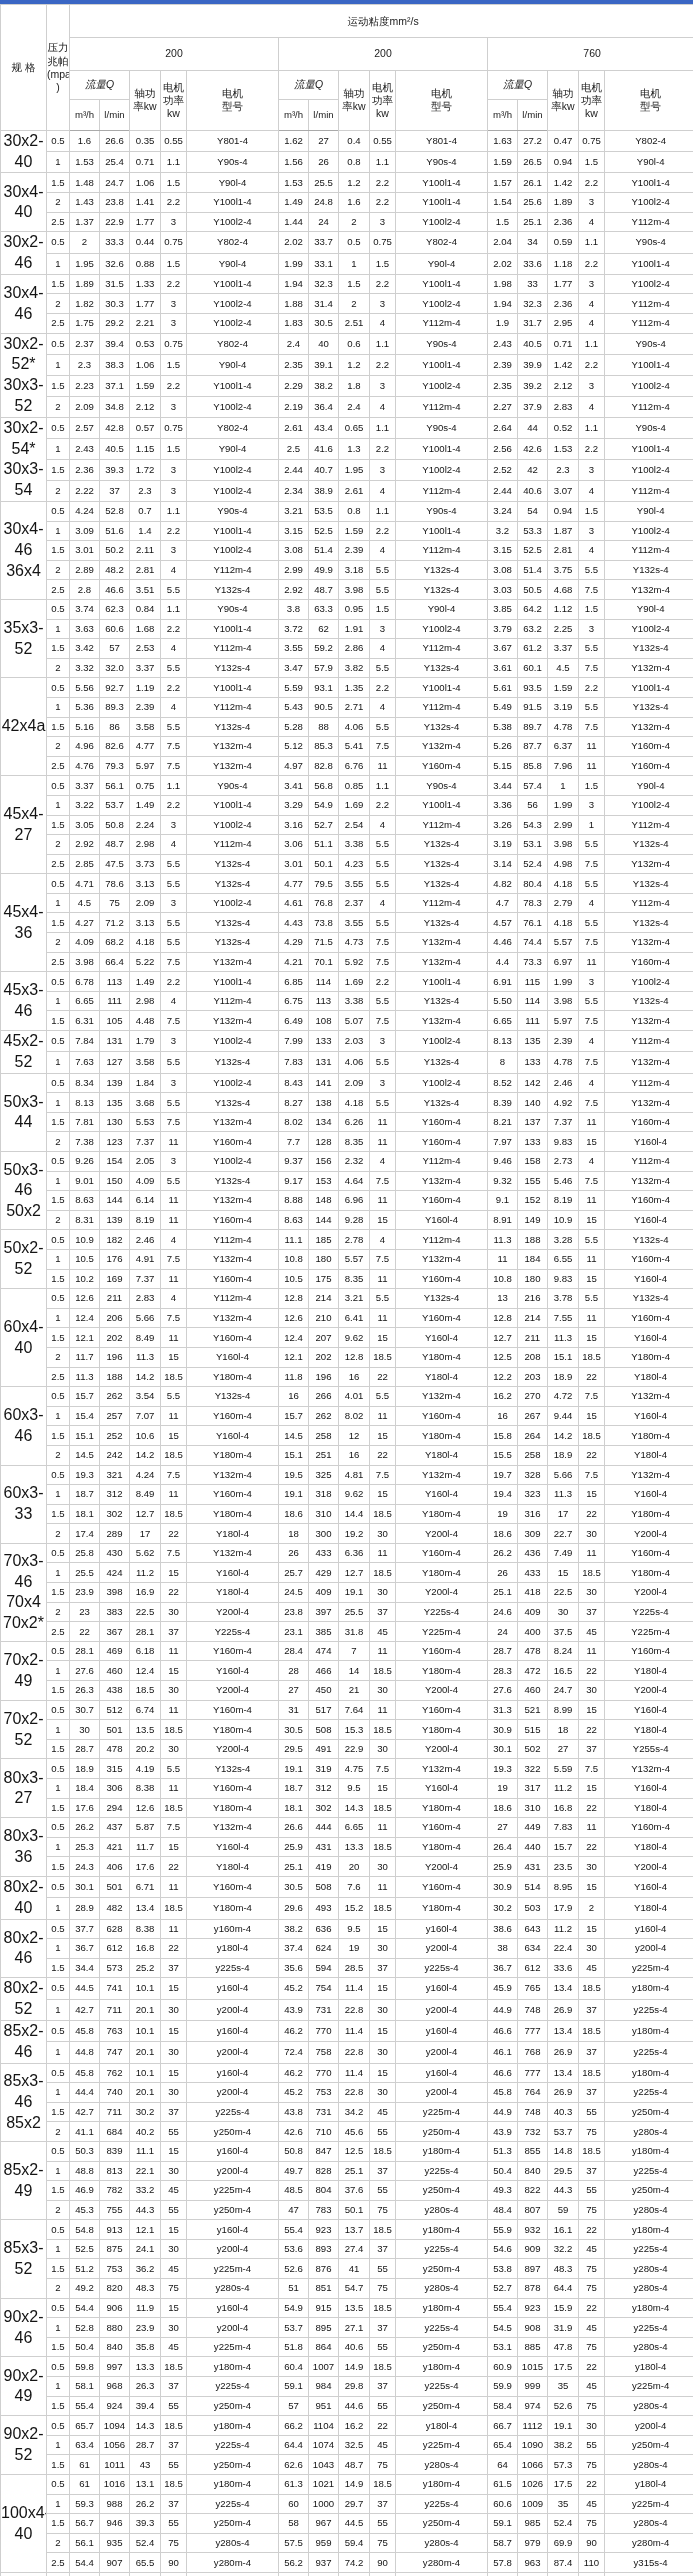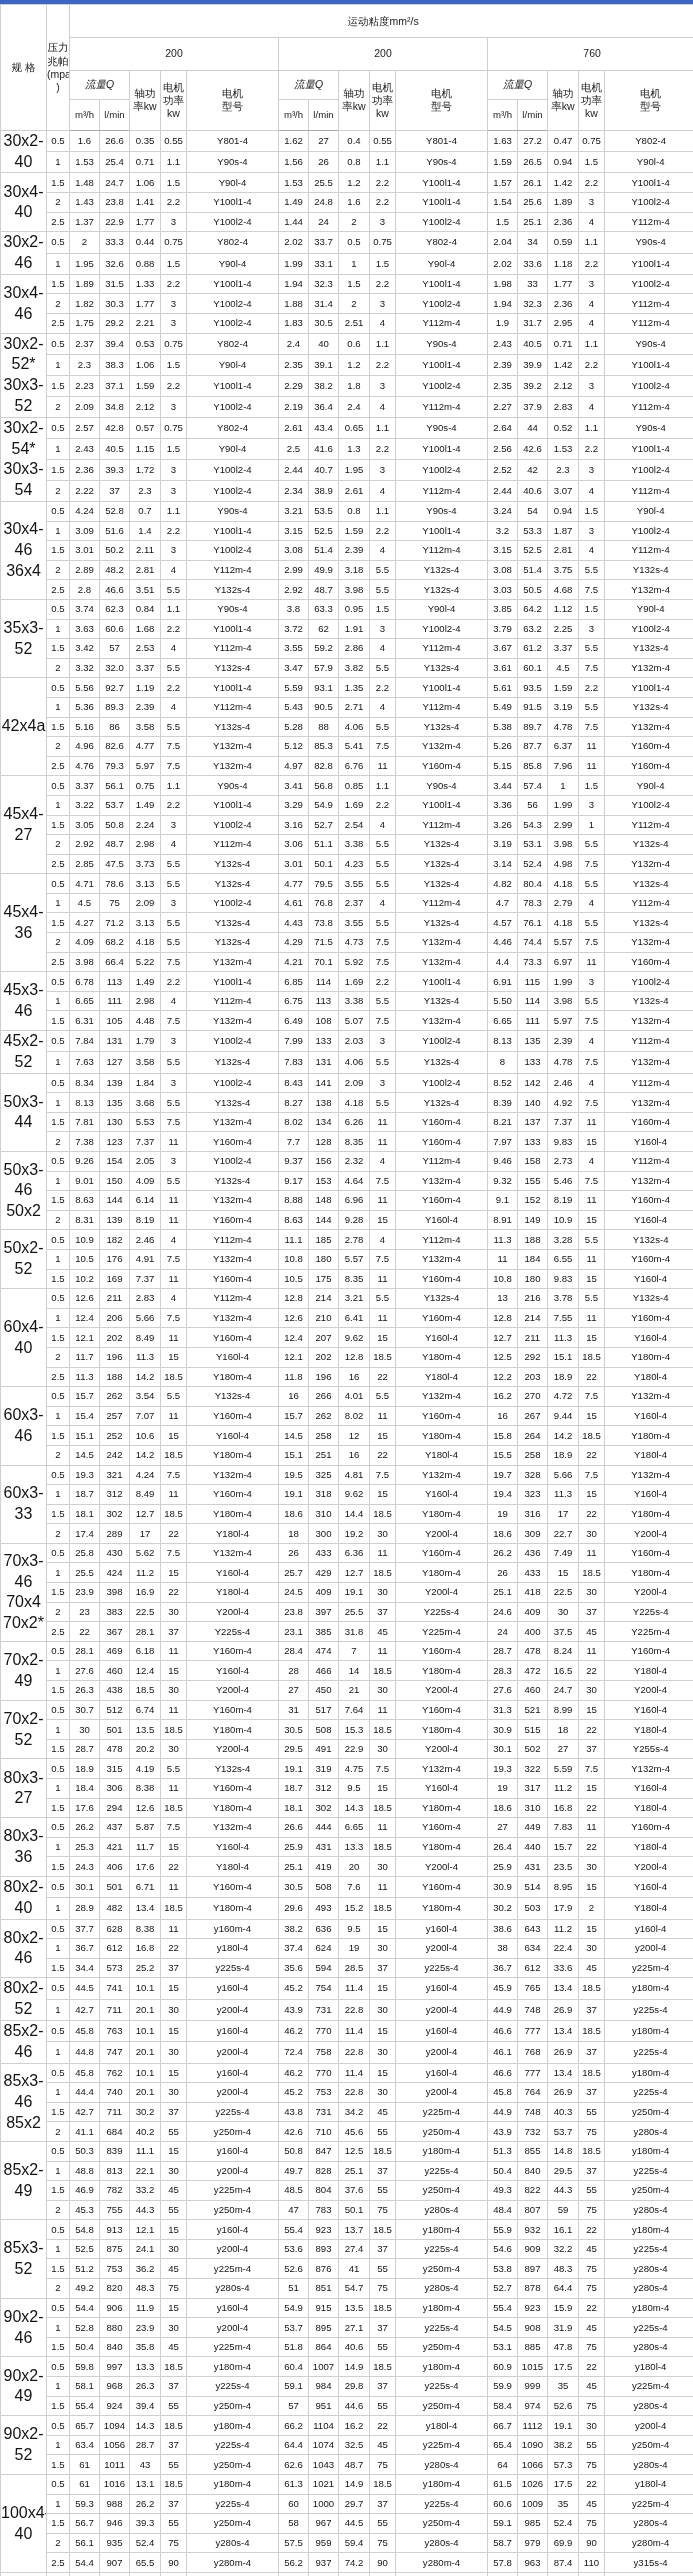--- a/index.html
+++ b/index.html
@@ -1216,21 +1216,21 @@
         <td>196</td>
         <td>11.3</td>
         <td>15</td>
         <td>Y160l-4</td>
         <td>12.1</td>
         <td>202</td>
         <td>12.8</td>
         <td>18.5</td>
         <td>Y180m-4</td>
         <td>12.5</td>
-        <td>292</td>
+        <td>208</td>
         <td>15.1</td>
         <td>18.5</td>
         <td>Y180m-4</td>
       </tr>
       <tr>
         <td>2.5</td>
         <td>11.3</td>
         <td>188</td>
         <td>14.2</td>
         <td>18.5</td>

